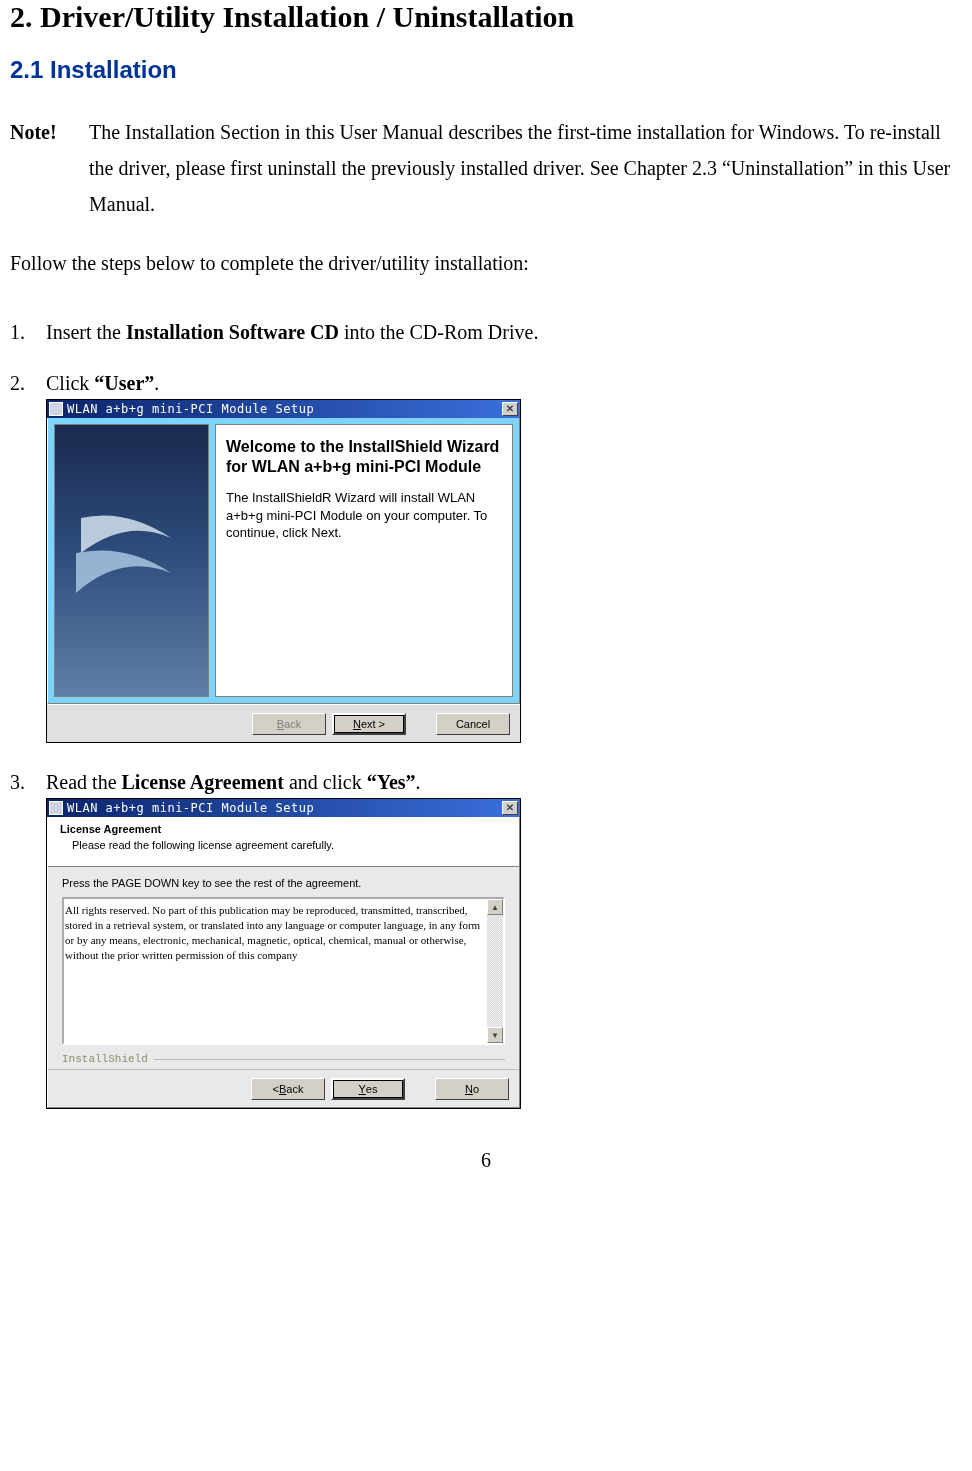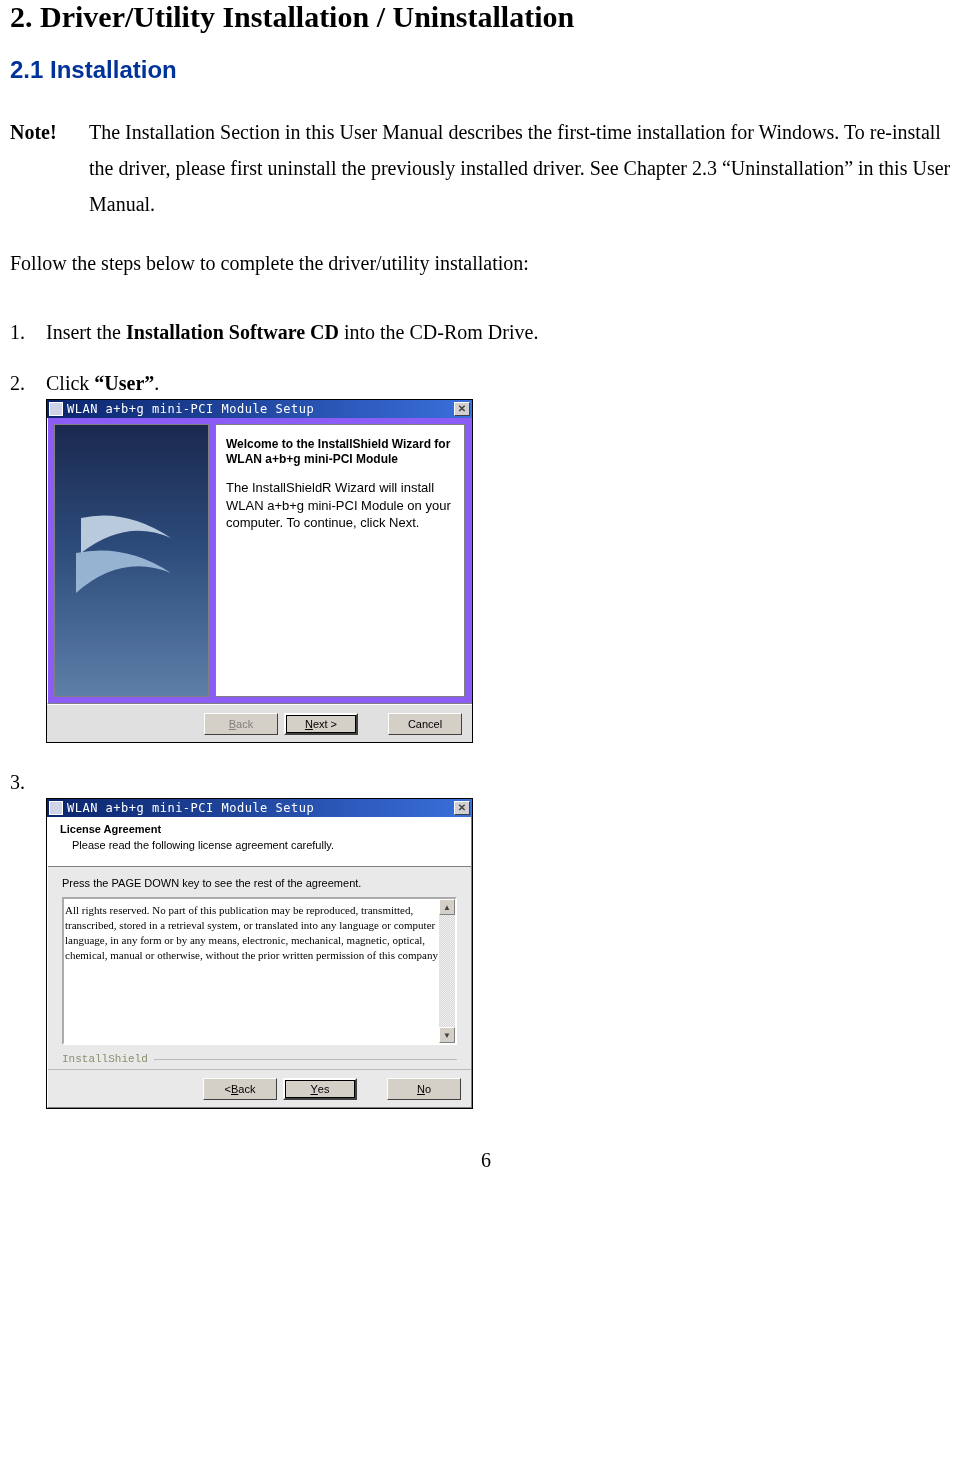--- a/index.html
+++ b/index.html
@@ -41,23 +41,23 @@
     }
     .step-num { width: 36px; min-width:36px; }
     .step-content {}
     .step-content .bold { font-weight: bold; }
     .step2, .step3 { margin-bottom: 4px; }
     .installer-wrap {
       margin-left: 36px;
       margin-bottom: 28px;
     }
     .installer {
-      width: 427px;
+      width: 475px;
       border: 1px solid #000;
-      background: #8b5cf6;
+      background: #7dd3fc;
       font-family: "MS Sans Serif", Arial, sans-serif;
       font-size: 11px;
     }
     .titlebar {
       display: flex;
       align-items: center;
       height: 18px;
       background: linear-gradient(to right, #0a246a, #3a6fdc);
       color: white;
       padding: 0 2px;
@@ -114,21 +114,21 @@
     }
     .right-panel {
       flex: 1;
       background: white;
       border: 1px solid #808080;
       padding: 12px 10px;
     }
     .welcome-title {
       font-family: Arial, sans-serif;
       font-weight: bold;
-      font-size: 12px;
+      font-size: 16px;
       line-height: 1.25;
       margin-bottom: 12px;
     }
     .welcome-text {
       font-family: Arial, sans-serif;
       font-size: 13px;
       line-height: 1.35;
     }
     .button-bar {
       height: 38px;
@@ -293,20 +293,23 @@
         </div>
       <div class="win-btn default"><span class="ul">N</span>ext &gt;</div>
       <div class="spacer-w"></div>
       <div class="win-btn">Cancel</div>
     </div>
   </div>
 </div>
 
 <div class="step step3">
   <div class="step-num">3.</div>
+  <div class="step-content">
+    <span>Read the </span><span class="bold">License Agreement</span><span> and click </span><span class="bold">“Yes”</span><span>.</span>
+  </div>
 </div>
 
 <div class="installer-wrap">
   <div class="installer installer2">
     <div class="titlebar">
       <span class="title-icon"></span>
       <span class="title-text">WLAN a+b+g mini-PCI Module Setup</span>
       <span class="close-btn">✕</span>
     </div>
     <div class="body2">

